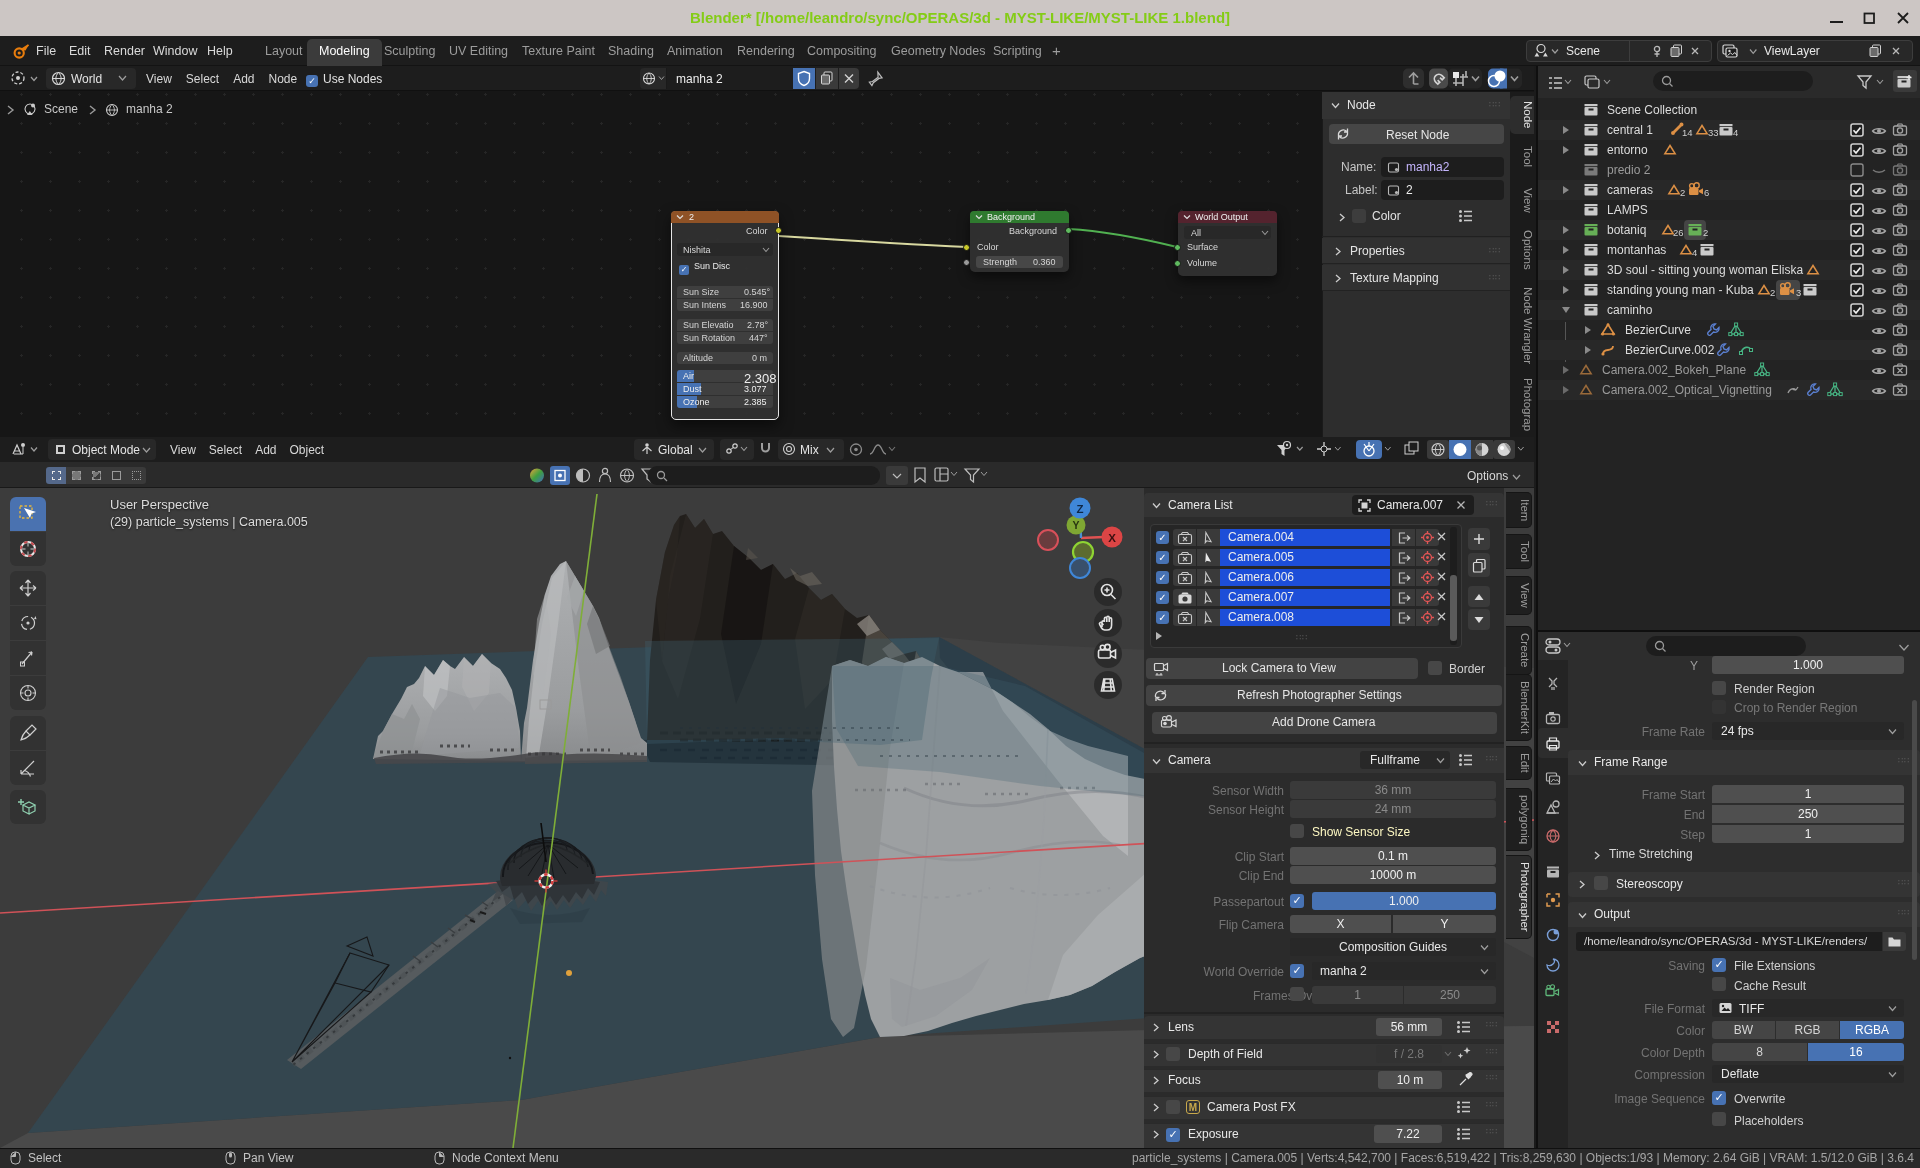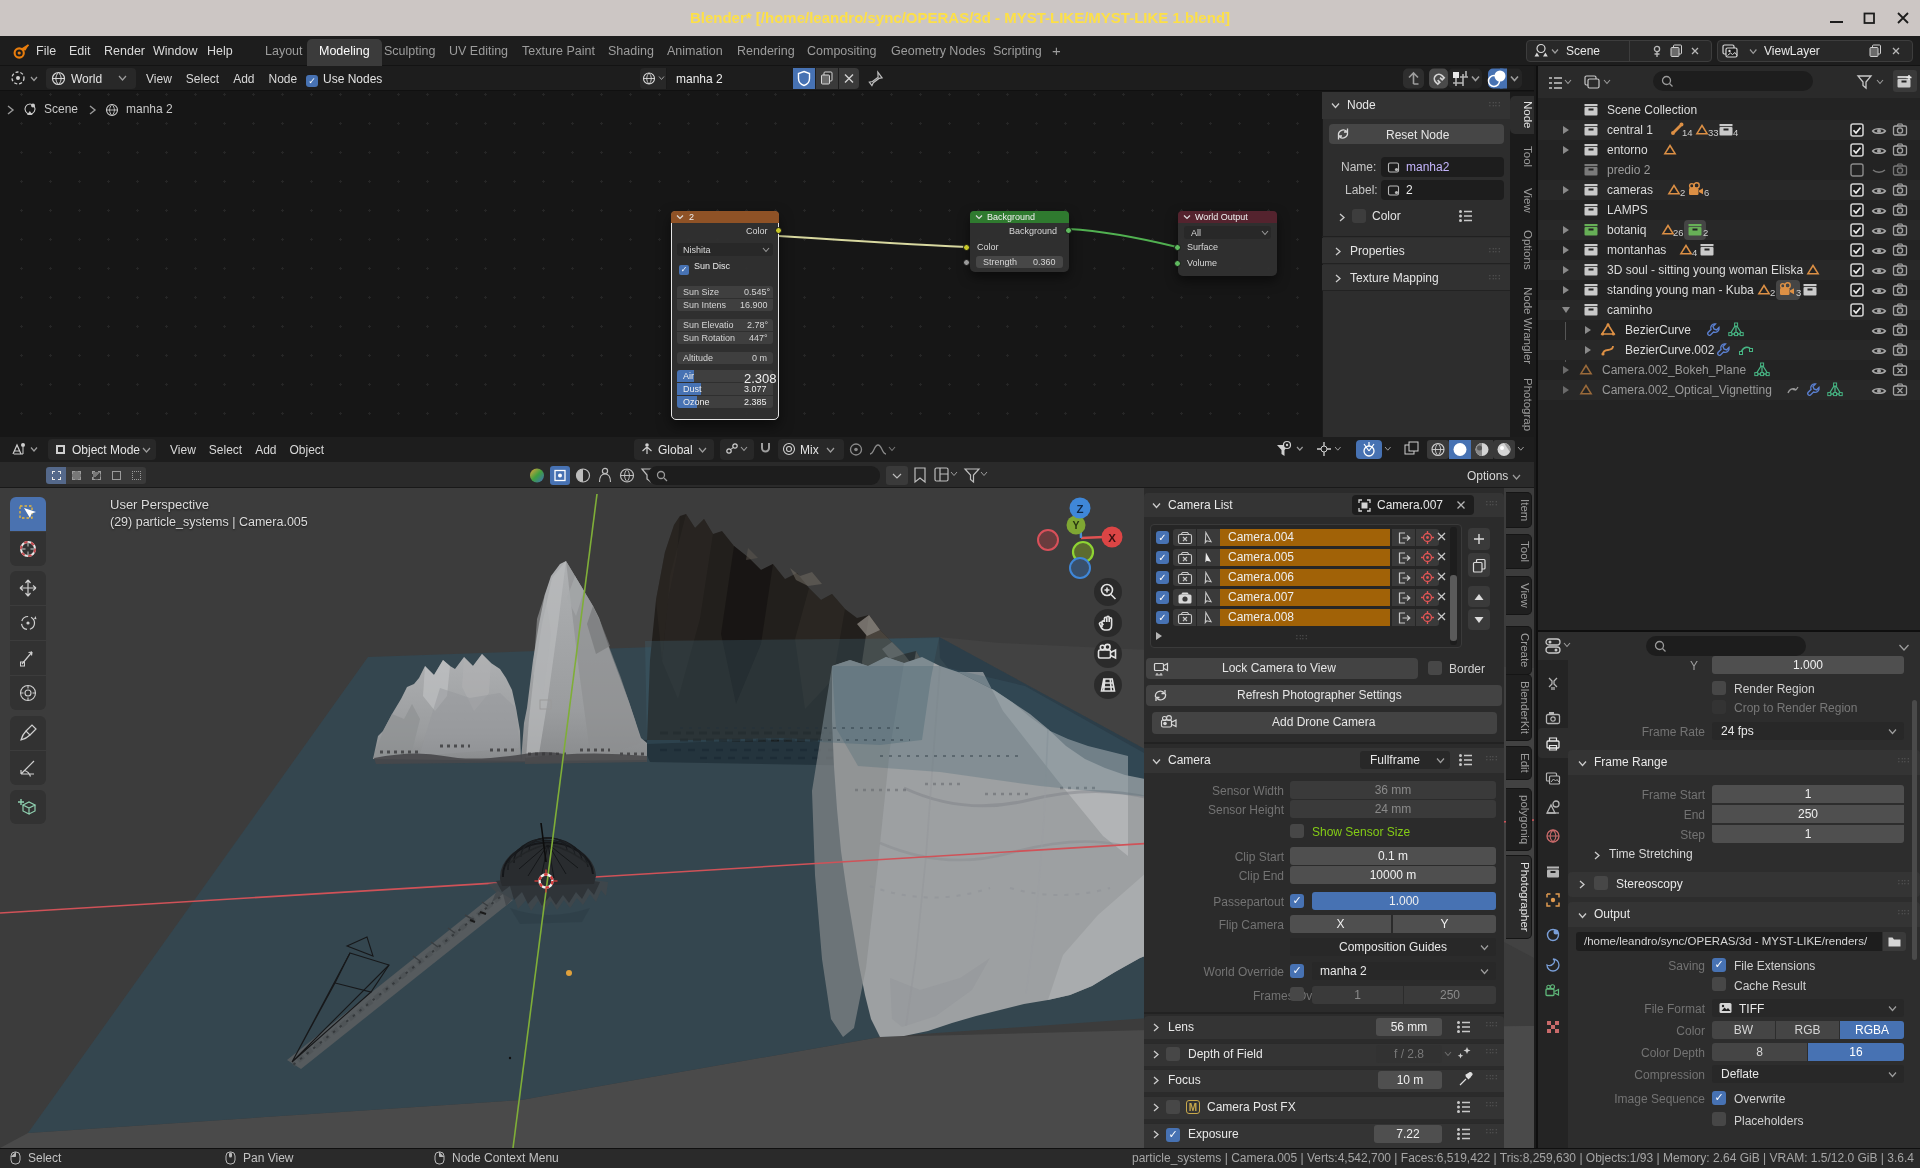--- a/index.html
+++ b/index.html
@@ -11,21 +11,21 @@
 .chk{width:14px;height:14px;border-radius:3px;background:#474747;display:inline-flex;align-items:center;justify-content:center;color:#fff;font-size:11px;flex:none}
 .chk.on{background:#4772b3}
 .chk.sm{width:12px;height:12px;font-size:9px}
 .grip{color:#6b6b6b;font-size:8px;letter-spacing:1px}
 svg{display:block}
 </style>
 </head>
 <body>
 
 <div class="abs" style="left:0;top:0;width:1920px;height:36px;background:#ccc6c4;"></div>
-<div class="abs" style="left:0;top:0;width:1920px;height:36px;text-align:center;line-height:36px;font-weight:bold;font-size:15px;color:#fde047">Blender* [/home/leandro/sync/OPERAS/3d - MYST-LIKE/MYST-LIKE 1.blend]</div>
+<div class="abs" style="left:0;top:0;width:1920px;height:36px;text-align:center;line-height:36px;font-weight:bold;font-size:15px;color:#84cc16">Blender* [/home/leandro/sync/OPERAS/3d - MYST-LIKE/MYST-LIKE 1.blend]</div>
 <svg class="abs" style="right:8px;top:0" width="100" height="36" viewBox="0 0 100 36">
  <path d="M18 22 h13" stroke="#1c1c1c" stroke-width="2"></path>
  <rect x="52.5" y="13.5" width="9.5" height="9.5" fill="none" stroke="#1c1c1c" stroke-width="1.8"></rect>
  <path d="M86 13 l10 10 M96 13 l-10 10" stroke="#1c1c1c" stroke-width="1.8"></path>
 </svg>
 
 <div class="abs" style="left:0;top:36px;width:1920px;height:30px;background:#1d1d1d;border-bottom:1px solid #131313"></div>
 <div class="abs" style="left:11px;top:41px;width:20px;height:20px">
 <svg width="20" height="20" viewBox="0 0 20 20">
       <circle cx="8.2" cy="12" r="4.6" fill="none" stroke="#e87d0d" stroke-width="2.1"></circle>
@@ -750,21 +750,21 @@
 <svg class="abs" style="left:1455px;top:499px" width="12" height="12" viewBox="0 0 12 12">
     <path d="M2.5 2.5 l7 7 M9.5 2.5 l-7 7" stroke="#b5b5b5" stroke-width="1.3"></path>
   </svg>
 <span class="abs grip" style="left:1486px;top:499px">∷∷</span>
 
 <div class="abs" style="left:1150px;top:524px;width:312px;height:124px;background:#262626;border:1px solid #3a3a3a;border-radius:4px"></div>
 <style>
 .crow{position:absolute;left:1152px;width:300px;height:19px}
 .crow .chk{position:absolute;left:4px;top:3px}
 .cbtn{position:absolute;top:1px;width:23px;height:17px;background:#3a3a3a;display:flex;align-items:center;justify-content:center}
-.cname{position:absolute;left:68px;top:1px;width:170px;height:17px;background:#a16207;color:#ededed;line-height:17px;padding-left:8px}
+.cname{position:absolute;left:68px;top:1px;width:170px;height:17px;background:#1d4ed8;color:#ededed;line-height:17px;padding-left:8px}
 .cx{position:absolute;left:284px;top:3px}
 </style>
 <div id="camrows">
 <div class="crow" style="top:528px">
 <span class="chk on" style="position:absolute;left:4px;top:3px;width:13px;height:13px;font-size:10px">✓</span>
 <div class="cbtn" style="left:21px;border-radius:3px 0 0 3px">
         <svg width="16" height="14" viewBox="0 0 16 14">
           <rect x="1.5" y="3.5" width="13" height="9" rx="1.5" fill="none" stroke="#c9c9c9" stroke-width="1.1"></rect>
           <path d="M4 3.5 l1.5-2 h5 l1.5 2" fill="none" stroke="#c9c9c9" stroke-width="1.1"></path>
           <path d="M6 6 l4 4 M10 6 l-4 4" stroke="#c9c9c9" stroke-width="1.1"></path>
@@ -997,21 +997,21 @@
     <circle cx="2.5" cy="11.5" r="1.5" fill="#c9c9c9"></circle>
     <path d="M6 2.5 h8 M6 7 h8 M6 11.5 h8" stroke="#c9c9c9" stroke-width="1.4"></path>
   </svg>
 <span class="abs grip" style="left:1486px;top:754px">∷∷</span>
 
 <span class="lblr" style="left:1144px;top:784px">Sensor Width</span>
 <div class="dimf" style="left:1290px;top:781px;width:206px">36 mm</div>
 <span class="lblr" style="left:1144px;top:803px">Sensor Height</span>
 <div class="dimf" style="left:1290px;top:800px;width:206px">24 mm</div>
 <div class="abs" style="left:1290px;top:824px"><span class="chk">&nbsp;</span></div>
-<span class="abs" style="left:1312px;top:825px;color:#84cc16">Show Sensor Size</span>
+<span class="abs" style="left:1312px;top:825px;color:#fef9c3">Show Sensor Size</span>
 <span class="lblr" style="left:1144px;top:850px">Clip Start</span>
 <div class="numf" style="left:1290px;top:847px;width:206px">0.1 m</div>
 <span class="lblr" style="left:1144px;top:869px">Clip End</span>
 <div class="numf" style="left:1290px;top:866px;width:206px">10000 m</div>
 <span class="lblr" style="left:1144px;top:895px">Passepartout</span>
 <div class="abs" style="left:1290px;top:893px"><span class="chk on">✓</span></div>
 <div class="numf" style="left:1312px;top:892px;width:184px;background:#4772b3">1.000</div>
 <span class="lblr" style="left:1144px;top:918px">Flip Camera</span>
 <div class="numf" style="left:1290px;top:915px;width:101px;border-radius:3px 0 0 3px">X</div>
 <div class="numf" style="left:1393px;top:915px;width:103px;border-radius:0 3px 3px 0">Y</div>

